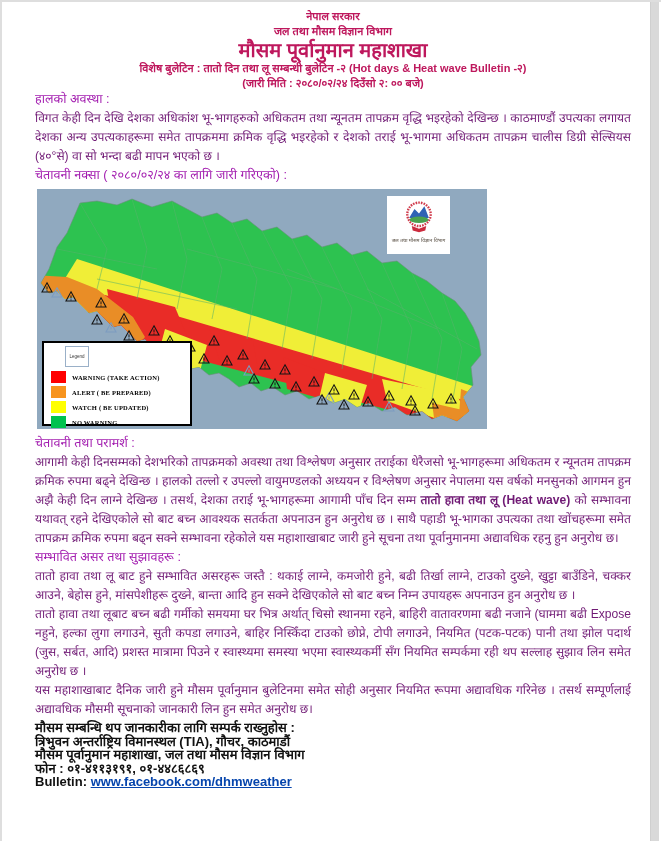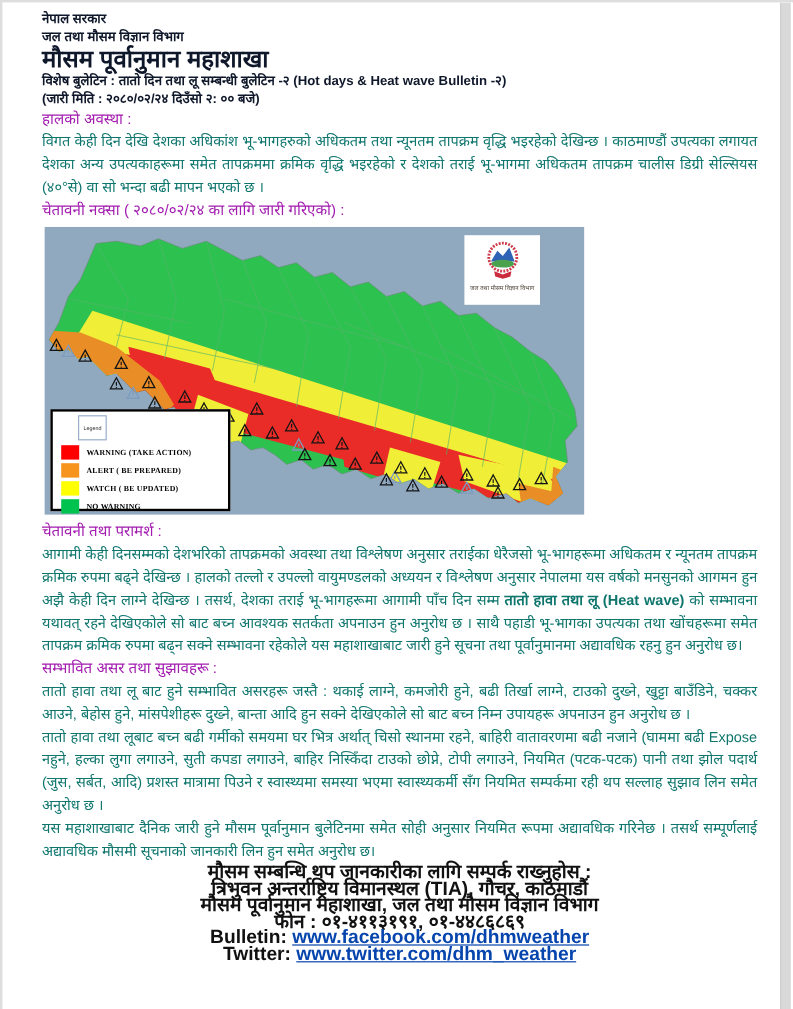--- a/index.html
+++ b/index.html
@@ -3,25 +3,25 @@
 <meta charset="utf-8">
 <style>
   html,body{margin:0;padding:0;}
   body{
     width:661px;height:841px;position:relative;background:#fff;
     border-top:2px solid #dedede;border-left:2px solid #dedede;
     box-sizing:border-box;overflow:hidden;
     font-family:"Liberation Sans",sans-serif;color:#111;
   }
   .content{padding:7px 30px 0 33px;}
-  .hdr{color:#0f172a;font-weight:bold;}
+  .hdr{text-align:center;color:#be185d;font-weight:bold;}
   .hdr-small{font-size:11px;line-height:14.5px;}
   .hdr-div{font-size:20px;line-height:20px;margin:2px 0 1px 0;}
   .sec{font-size:12.6px;font-weight:normal;line-height:19px;margin:0;color:#a21caf;}
-  .para{font-size:12.1px;line-height:19px;text-align:justify;margin:0;color:#0f766e;}
+  .para{font-size:12.1px;line-height:19px;text-align:justify;margin:0;color:#701a75;}
   .para b{font-weight:bold;}
   
   .map-wrap{position:relative;width:450px;height:240px;margin:4px 0 5px 2px;}
   .map-wrap svg.basemap{position:absolute;left:0;top:0;}
   .maplogo{
     position:absolute;left:350px;top:7px;width:63px;height:58px;background:#fff;
     display:flex;flex-direction:column;align-items:center;padding-top:3px;box-sizing:border-box;
   }
   .logocap{font-size:5px;color:#4a3f33;margin-top:2px;white-space:nowrap;}
   .legend{
@@ -31,21 +31,21 @@
   .legend-title{
     width:22px;height:19px;border:1px solid #9ab0c8;font-size:4.5px;color:#333;
     display:flex;align-items:center;justify-content:center;margin:0 0 3px 14px;
   }
   .lrow{display:flex;align-items:center;height:14px;margin-bottom:1px;}
   .sw{width:15px;height:12px;margin-right:6px;flex:none;}
   .sw-red{background:#ff0000;}.sw-orange{background:#f7941e;}
   .sw-yellow{background:#ffff00;}.sw-green{background:#00c24e;}
   .llab{font-family:"Liberation Serif",serif;font-weight:bold;font-size:6.5px;color:#000;letter-spacing:.2px;white-space:nowrap;}
   
-  .footer{text-align:center;font-weight:bold;font-size:16px;line-height:12.5px;margin-top:3px;}
+  .footer{font-weight:bold;font-size:13px;line-height:12.5px;margin-top:3px;}
   .footer div{margin:1px 0;}
   .footer a{color:#0645ad;text-decoration:underline;font-weight:bold;}
   .scrollstrip{position:absolute;right:2px;top:0;width:8px;height:841px;background:#d9d9d9;border-left:1px solid #cfcfcf;}
 </style>
 </head>
 <body>
 
 <div class="content">
 
   <div class="hdr">
@@ -201,21 +201,17 @@
 
   <div class="footer">
     <div>मौसम सम्बन्धि थप जानकारीका लागि सम्पर्क राख्नुहोस :</div>
     <div>त्रिभुवन अन्तर्राष्ट्रिय विमानस्थल (TIA), गौचर, काठमाडौं</div>
     <div>मौसम पूर्वानुमान महाशाखा, जल तथा मौसम विज्ञान विभाग</div>
     <div>फोन : ०१-४११३१९१, ०१-४४८६८६९</div>
     <div>
       <span>Bulletin:</span>
       <a href="#">www.facebook.com/dhmweather</a>
     </div>
-    <div>
-      <span>Twitter:</span>
-      <a href="#">www.twitter.com/dhm_weather</a>
-    </div>
   </div>
 
 </div>
 
 <div class="scrollstrip"></div>
 
 </body></html>

